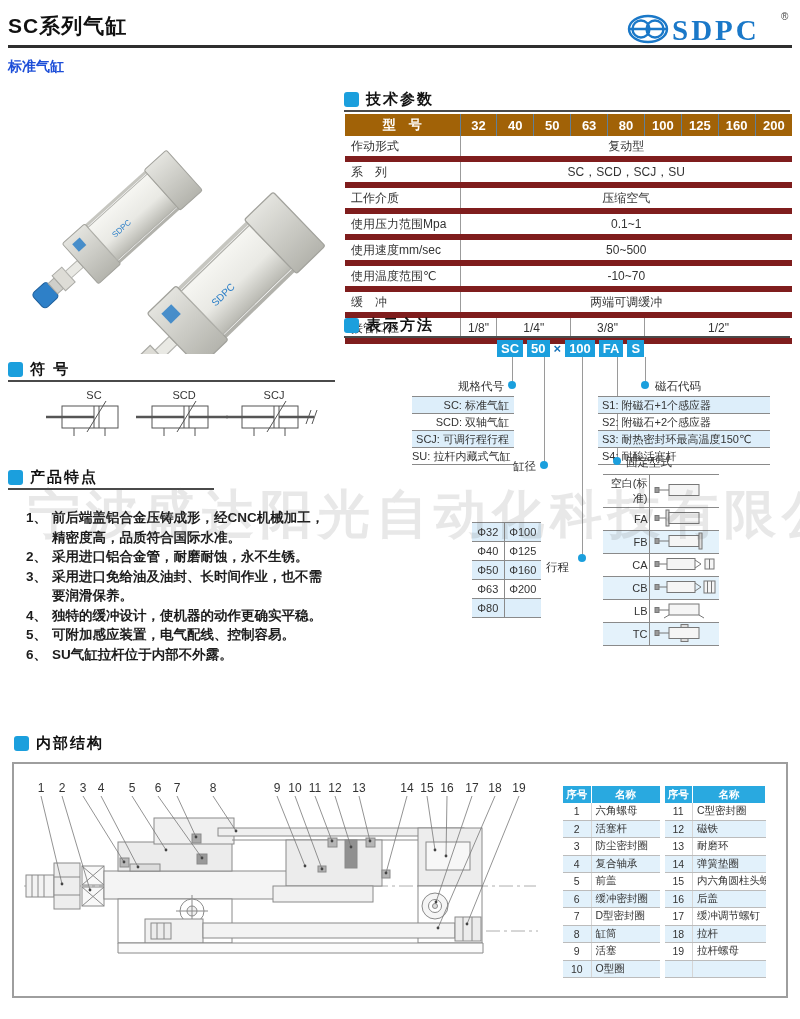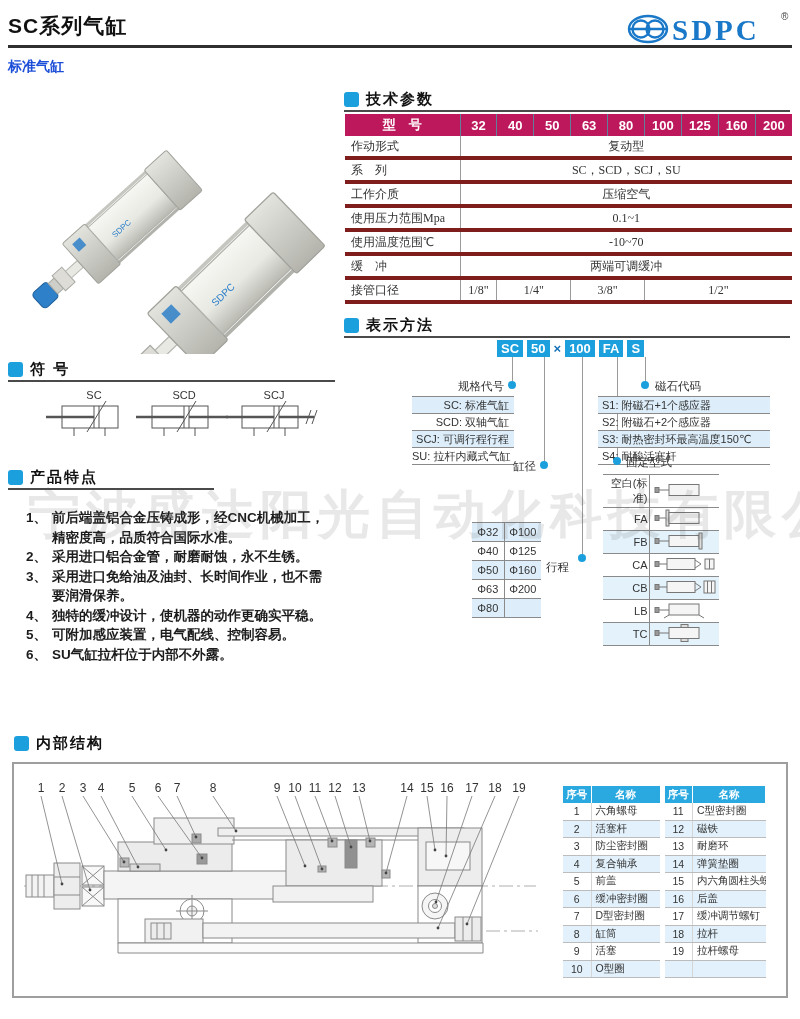--- a/index.html
+++ b/index.html
@@ -11,23 +11,23 @@
   .title-rule{height:3px;background:#2f2f2f;}
   .subtitle{font-size:14px;font-weight:bold;color:#1d4ed8;text-align:right;}
   
   .sec-head{display:flex;align-items:center;gap:7px;}
   .sec-icon{width:15px;height:15px;border-radius:3px;background:#1b9fdd;display:inline-block;flex:0 0 15px;}
   .sec-title{font-size:15px;font-weight:bold;color:#111;letter-spacing:2px;white-space:nowrap;}
   .sec-rule{height:2px;background:#4a4a4a;}
   
   table{border-collapse:collapse;table-layout:fixed;}
   .tech{width:447px;font-size:12px;color:#333;}
-  .tech th{background:#be185d;color:#fff;font-weight:bold;height:20px;border-right:1px solid #5f809a;text-align:center;font-size:13px;}
+  .tech th{background:#a16207;color:#fff;font-weight:bold;height:20px;border-right:1px solid #5f809a;text-align:center;font-size:13px;}
   .tech th:last-child{border-right:none;}
-  .tech td{height:18px;border-bottom:4px solid #7f1d1d;text-align:center;font-family:Liberation Serif, serif;}
+  .tech td{height:18px;border-bottom:6px solid #7f1d1d;text-align:center;}
   .tech td.lbl{text-align:left;padding-left:6px;border-right:1px solid #9b9b9b;}
   .tech tr.hdr th:first-child{border-right:1px solid #5f809a;}
   .tech td.port{border-left:1px solid #9b9b9b;}
   
   .codebox{background:#1b9fdd;color:#fff;font-weight:bold;font-size:13px;line-height:17px;padding:0 4px;text-align:center;}
   .codex{color:#1470b8;font-weight:bold;font-size:13px;line-height:17px;}
   .vline{width:1px;background:#9a9a9a;}
   .dot{width:8px;height:8px;border-radius:50%;background:#1b9fdd;}
   .olabel{font-size:11.5px;color:#333;white-space:nowrap;}
   .mlist{font-size:11px;color:#333;}
@@ -155,20 +155,24 @@
         </tr>
     <tr>
           <td class="lbl">工作介质</td>
           <td colspan="9">压缩空气</td>
         </tr>
     <tr>
           <td class="lbl">使用压力范围Mpa</td>
           <td colspan="9">0.1~1</td>
         </tr>
     <tr>
+          <td class="lbl">使用速度mm/sec</td>
+          <td colspan="9">50~500</td>
+        </tr>
+    <tr>
           <td class="lbl">使用温度范围℃</td>
           <td colspan="9">-10~70</td>
         </tr>
     <tr>
           <td class="lbl">缓　冲</td>
           <td colspan="9">两端可调缓冲</td>
         </tr>
     <tr>
       <td class="lbl">接管口径</td>
       <td class="port">1/8"</td>

